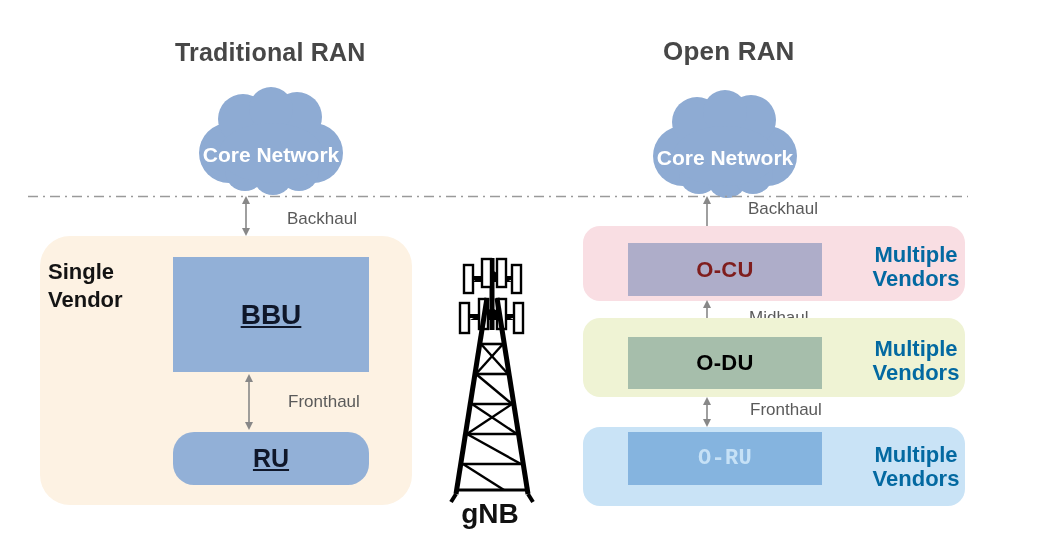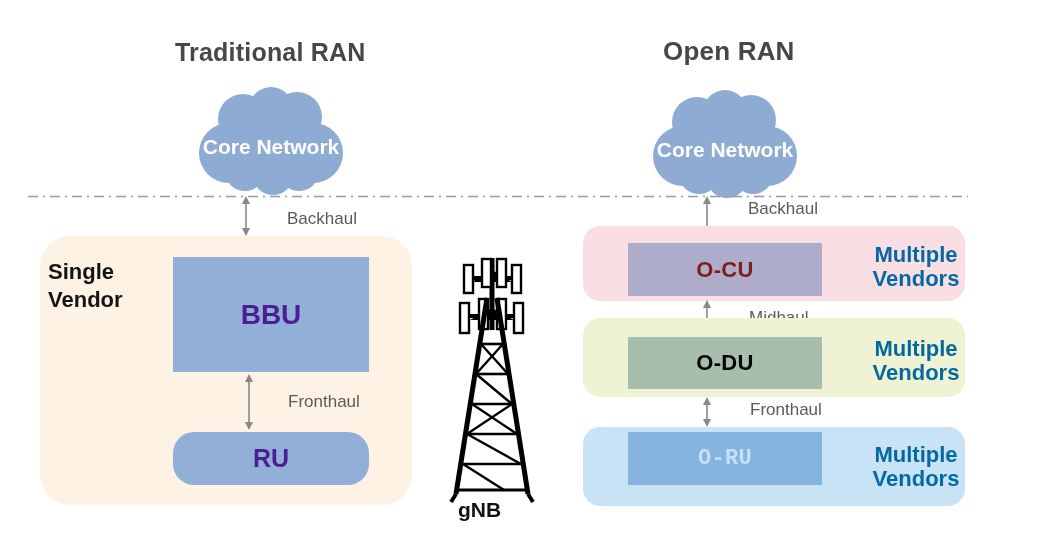--- a/index.html
+++ b/index.html
@@ -8,56 +8,56 @@
     position:relative; width:1052px; height:556px; background:#ffffff; overflow:hidden;
   }
   .abs { position:absolute; }
   .section-title {
     position:absolute; font-weight:bold; color:#474747; letter-spacing:0.2px;
   }
   .title-left { left:175px; top:38px; font-size:25px; }
   .title-right { left:663px; top:36px; font-size:26px; }
   .cloud-wrap { position:absolute; width:172px; height:114px; }
   .cloud-text {
-    position:absolute; left:0; top:4px; width:100%; height:100%;
+    position:absolute; left:0; top:12px; width:100%; height:100%;
     display:flex; align-items:center; justify-content:center; text-align:center;
     color:#ffffff; font-weight:bold; font-size:21px; line-height:1.18; padding-top:6px;
   }
   .dashline { position:absolute; left:28px; top:194px; }
   .varrow { position:absolute; }
   .haul-label { position:absolute; color:#5a5a5a; font-size:17px; }
   
   .vendor-panel {
     position:absolute; left:40px; top:236px; width:372px; height:269px;
     border-radius:30px;
   }
   .vendor-label {
     position:absolute; left:48px; top:258px; width:130px;
     font-weight:bold; font-size:22px; color:#141414; line-height:1.25;
   }
   .node-box {
     position:absolute; display:flex; align-items:center; justify-content:center;
-    color:#4c1d95; font-weight:bold;
+    color:#0f172a; font-weight:bold;text-decoration:underline;
   }
   .bbu { left:173px; top:257px; width:196px; height:115px; font-size:28px; }
   .ru  { left:173px; top:432px; width:196px; height:53px; font-size:25px;border-radius:21px; }
   
   .layer-panel { position:absolute; left:583px; width:382px; border-radius:17px; }
   .layer-box {
     position:absolute; left:628px; width:194px; height:53px;
     display:flex; align-items:center; justify-content:center;
     font-weight:bold; font-size:22px; letter-spacing:0.3px;
   }
   .vendors-label {
     position:absolute; left:860px; width:112px; text-align:center;
     font-weight:bold; font-size:22px; color:#0369a1; line-height:1.1;
   }
   .gnb-label {
-    position:absolute; left:458px; top:498px; width:64px; text-align:left;
-    font-weight:bold; font-size:21px; color:#111;
+    position:absolute; left:458px; top:498px; width:64px; text-align:center;
+    font-weight:bold; font-size:28px; color:#111;
   }
 </style>
 </head>
 <body>
 
 <div class="canvas">
 
   <div class="section-title title-left">Traditional RAN</div>
   <div class="section-title title-right">Open RAN</div>
 

